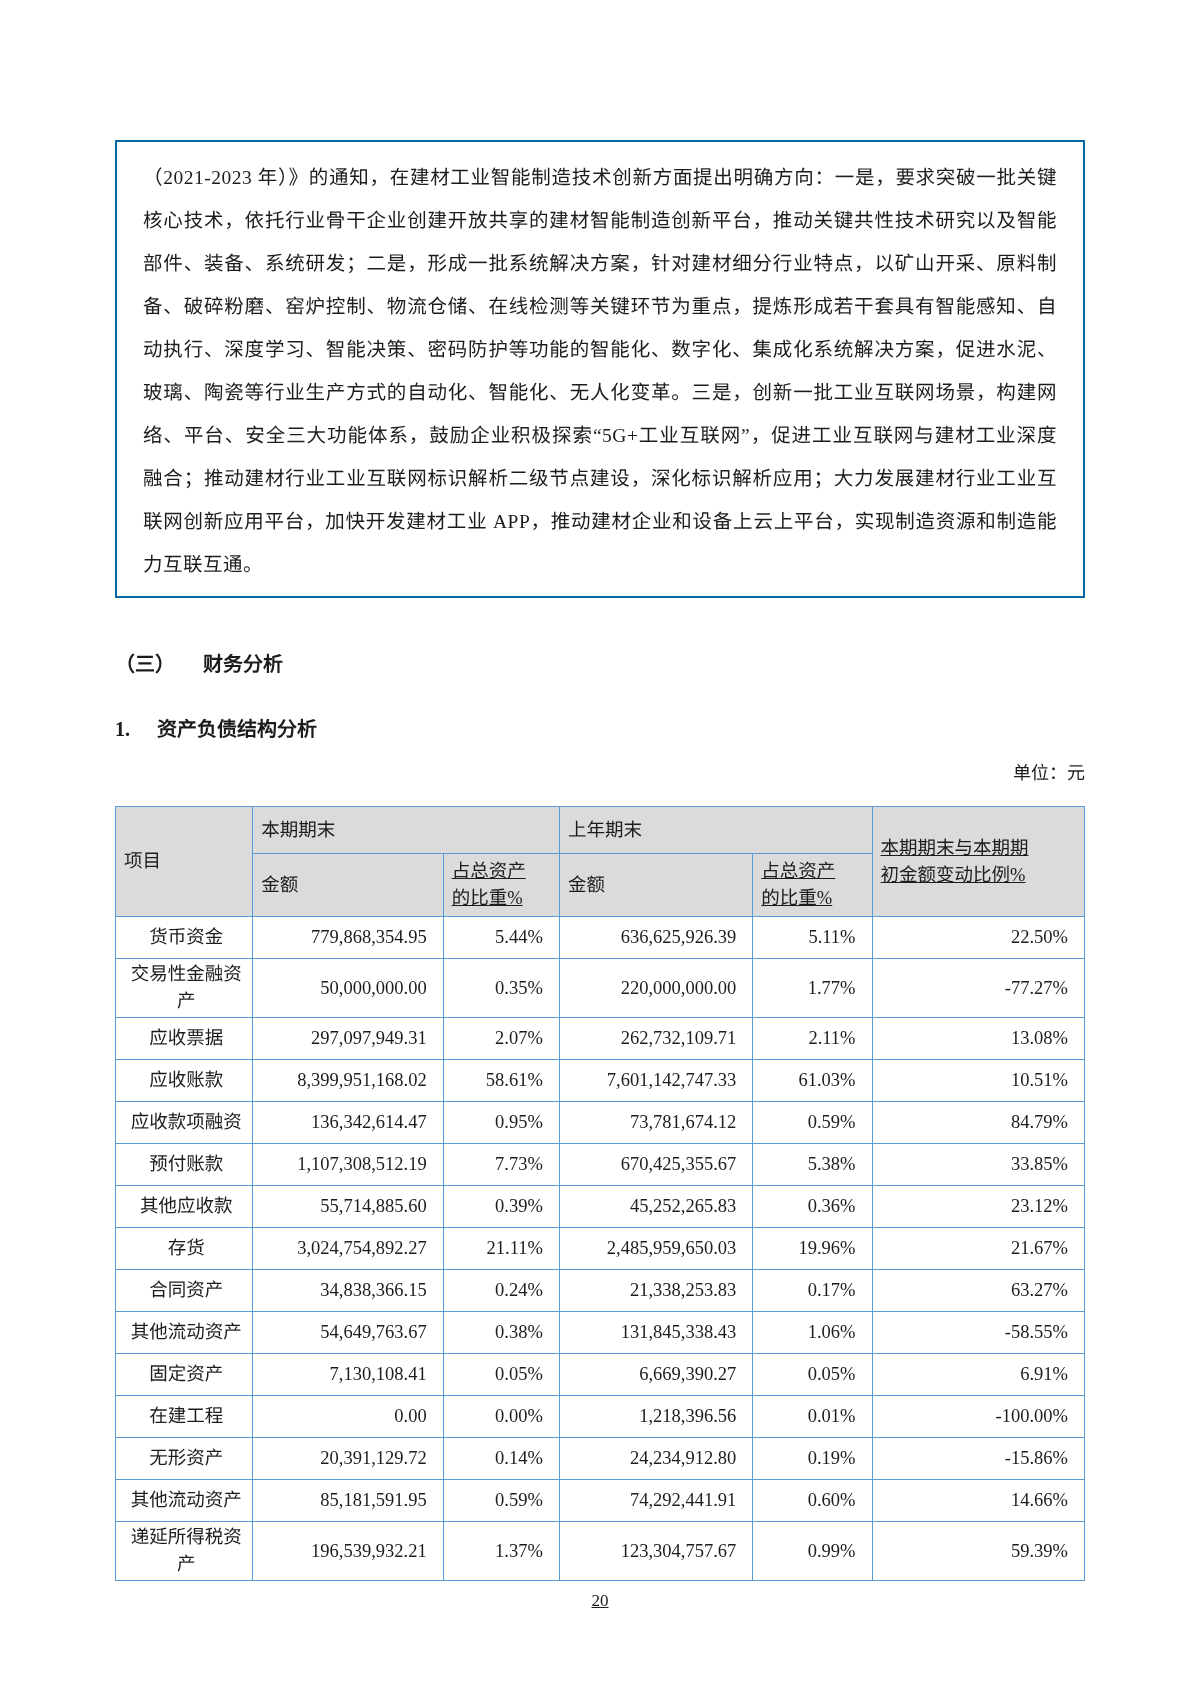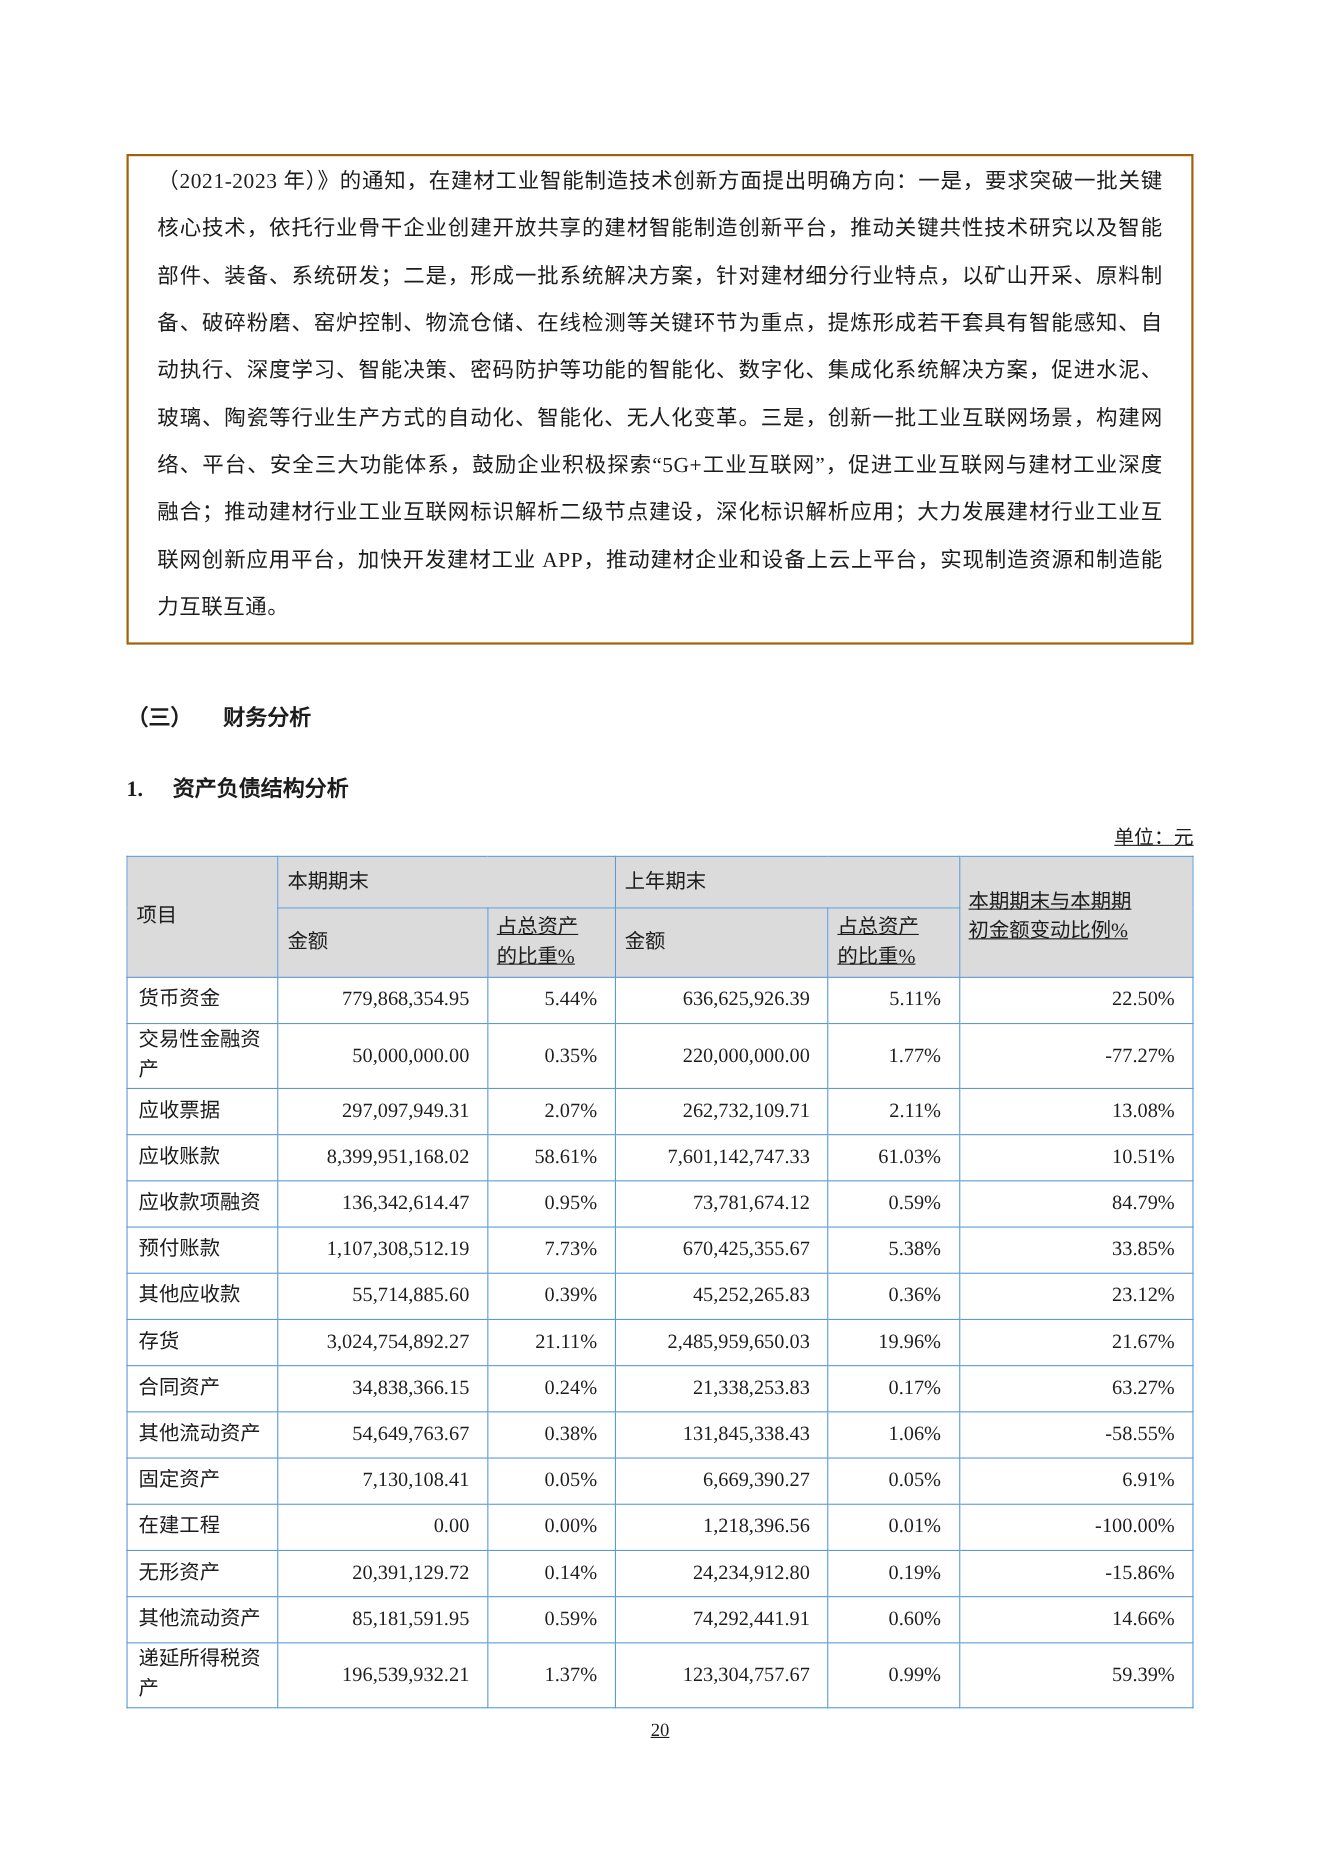--- a/index.html
+++ b/index.html
@@ -16,22 +16,22 @@
     font-family: "Liberation Serif", "DejaVu Serif", serif;
     color: #1c1c1c;
     box-sizing: border-box;
     padding: 140px 115px 0 115px;
     overflow: hidden;
   }
   
   .intro-box {
     box-sizing: border-box;
     width: 100%;
-    border: 2px solid #a16207;
-    padding: 2px 26px 10px 26px;
+    border: 2px solid #0369a1;
+    padding: 14px 26px 10px 26px;
     background: #ffffff;
   }
   .intro-box p {
     margin: 0;
     font-size: 19.5px;
     line-height: 43px;
     text-align: justify;
     letter-spacing: 0.5px;
     white-space: pre-wrap;
   }
@@ -47,24 +47,23 @@
   .sub-heading {
     margin-top: 36px;
     font-size: 20px;
     font-weight: bold;
     display: flex;
     align-items: baseline;
   }
   .sub-heading .sub-no { width: 42px; }
   .unit-note {
     margin-top: 16px;
-    margin-bottom: 6px;
+    margin-bottom: 22px;
     text-align: right;
     font-size: 18px;
-    text-decoration: underline;
   }
   
   table.fin-table {
     width: 100%;
     border-collapse: collapse;
     table-layout: fixed;
   }
   table.fin-table th, table.fin-table td {
     border: 1.5px solid #5b9bd5;
     font-weight: normal;
@@ -74,21 +73,21 @@
     box-sizing: border-box;
     overflow: hidden;
   }
   table.fin-table th {
     background: #dbdbdb;
     text-align: left;
     padding: 4px 8px;
   }
   th.wrap-exact { white-space: pre-line; text-decoration: underline; }
   td.c-item {
-    text-align: left;
+    text-align: center;
     padding: 2px 6px 2px 10px;
     word-break: break-all;
   }
   td.c-num {
     text-align: right;
     padding: 2px 16px 2px 4px;
     height: 42px;
   }
   tr.h1 th { height: 47px; }
   tr.h2 th { height: 57px; }

